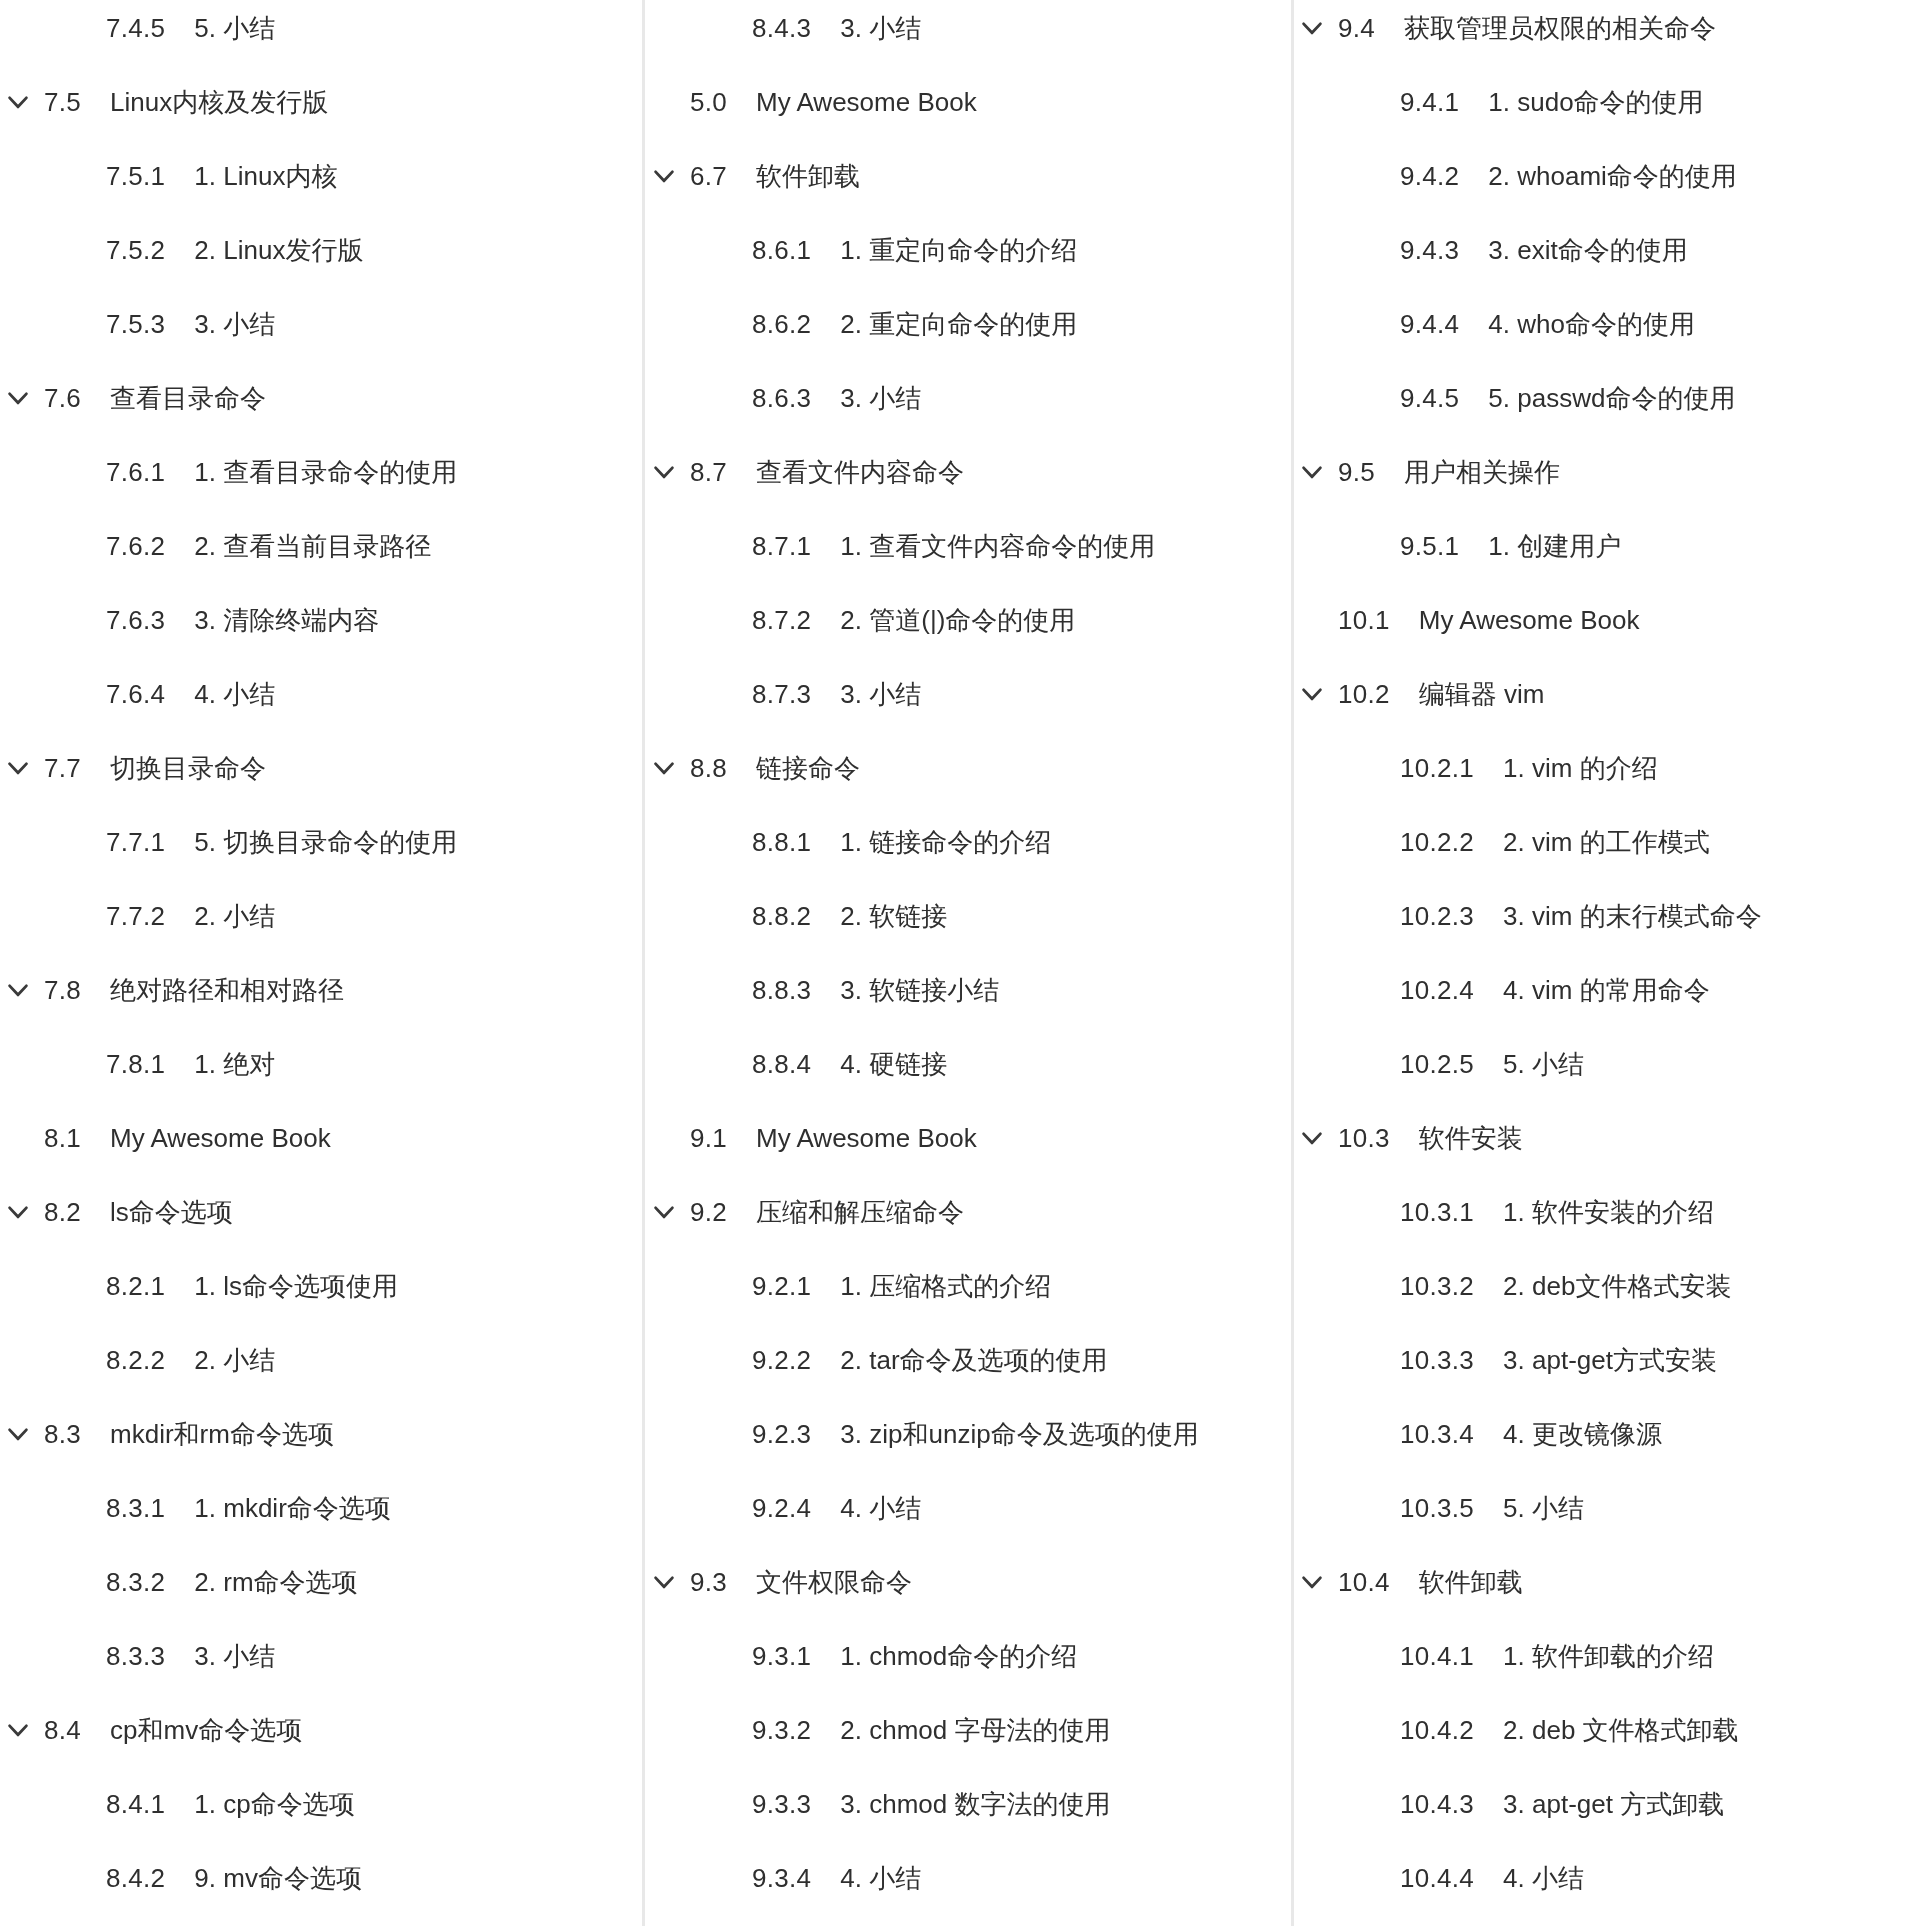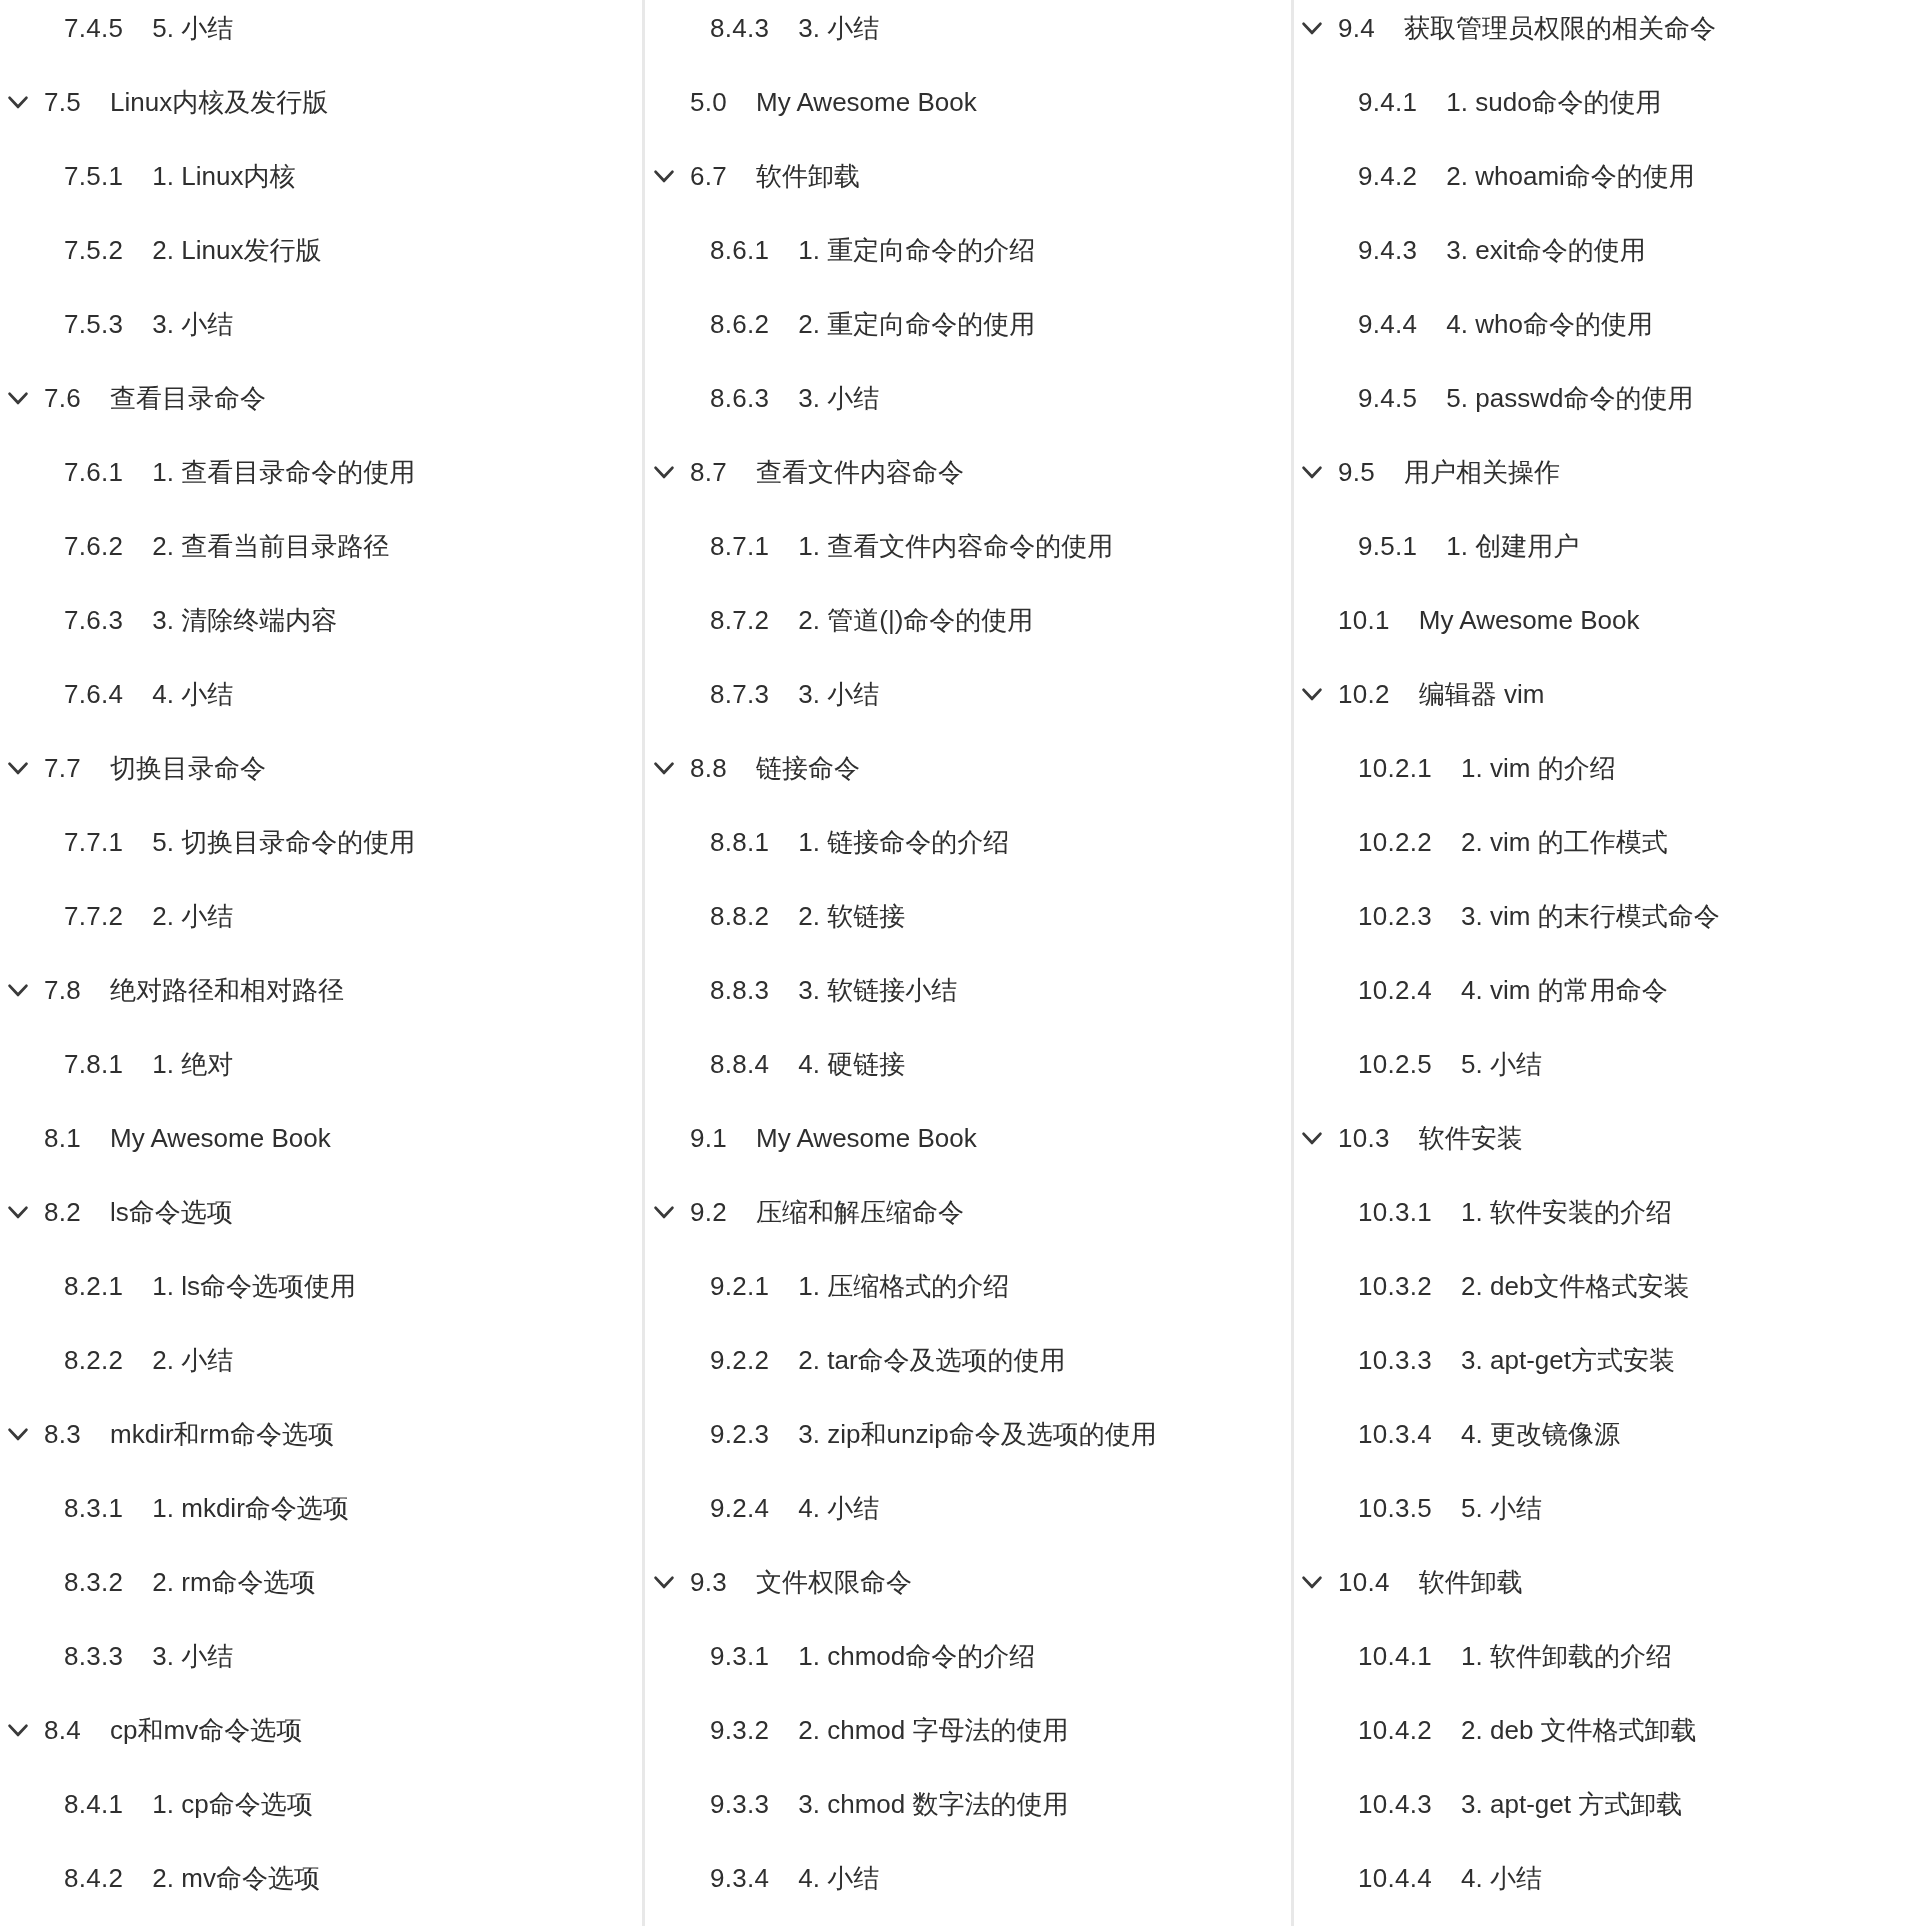--- a/index.html
+++ b/index.html
@@ -39,21 +39,21 @@
     white-space: nowrap;
     cursor: pointer;
   }
   .chev {
     position: absolute;
     left: 7px; top: 50%;
     transform: translateY(-50%);
     line-height: 0;
   }
   .num { margin-left: 44px; letter-spacing: 0.3px; }
-  .lv3 .num { margin-left: 64px; }
+  .lv3 .num { margin-left: 106px; }
   .title { margin-left: 29px; }
 </style>
 </head>
 <body>
 
 <div id="screen">
   <div class="toc-col" id="col-0">
       <div class="row lv3">
         <span class="num">7.4.5</span>
         <span class="title">5. 小结</span>
@@ -170,21 +170,21 @@
           </svg></span>
         <span class="num">8.4</span>
         <span class="title">cp和mv命令选项</span>
       </div>
       <div class="row lv3">
         <span class="num">8.4.1</span>
         <span class="title">1. cp命令选项</span>
       </div>
       <div class="row lv3">
         <span class="num">8.4.2</span>
-        <span class="title">2. mv命令选项</span>
+        <span class="title">9. mv命令选项</span>
       </div>
     </div>
   <div class="divider" id="divider-1"></div>
   <div class="toc-col" id="col-1">
       <div class="row lv3">
         <span class="num">8.4.3</span>
         <span class="title">3. 小结</span>
       </div>
       <div class="row lv2">
         <span class="num">5.0</span>

